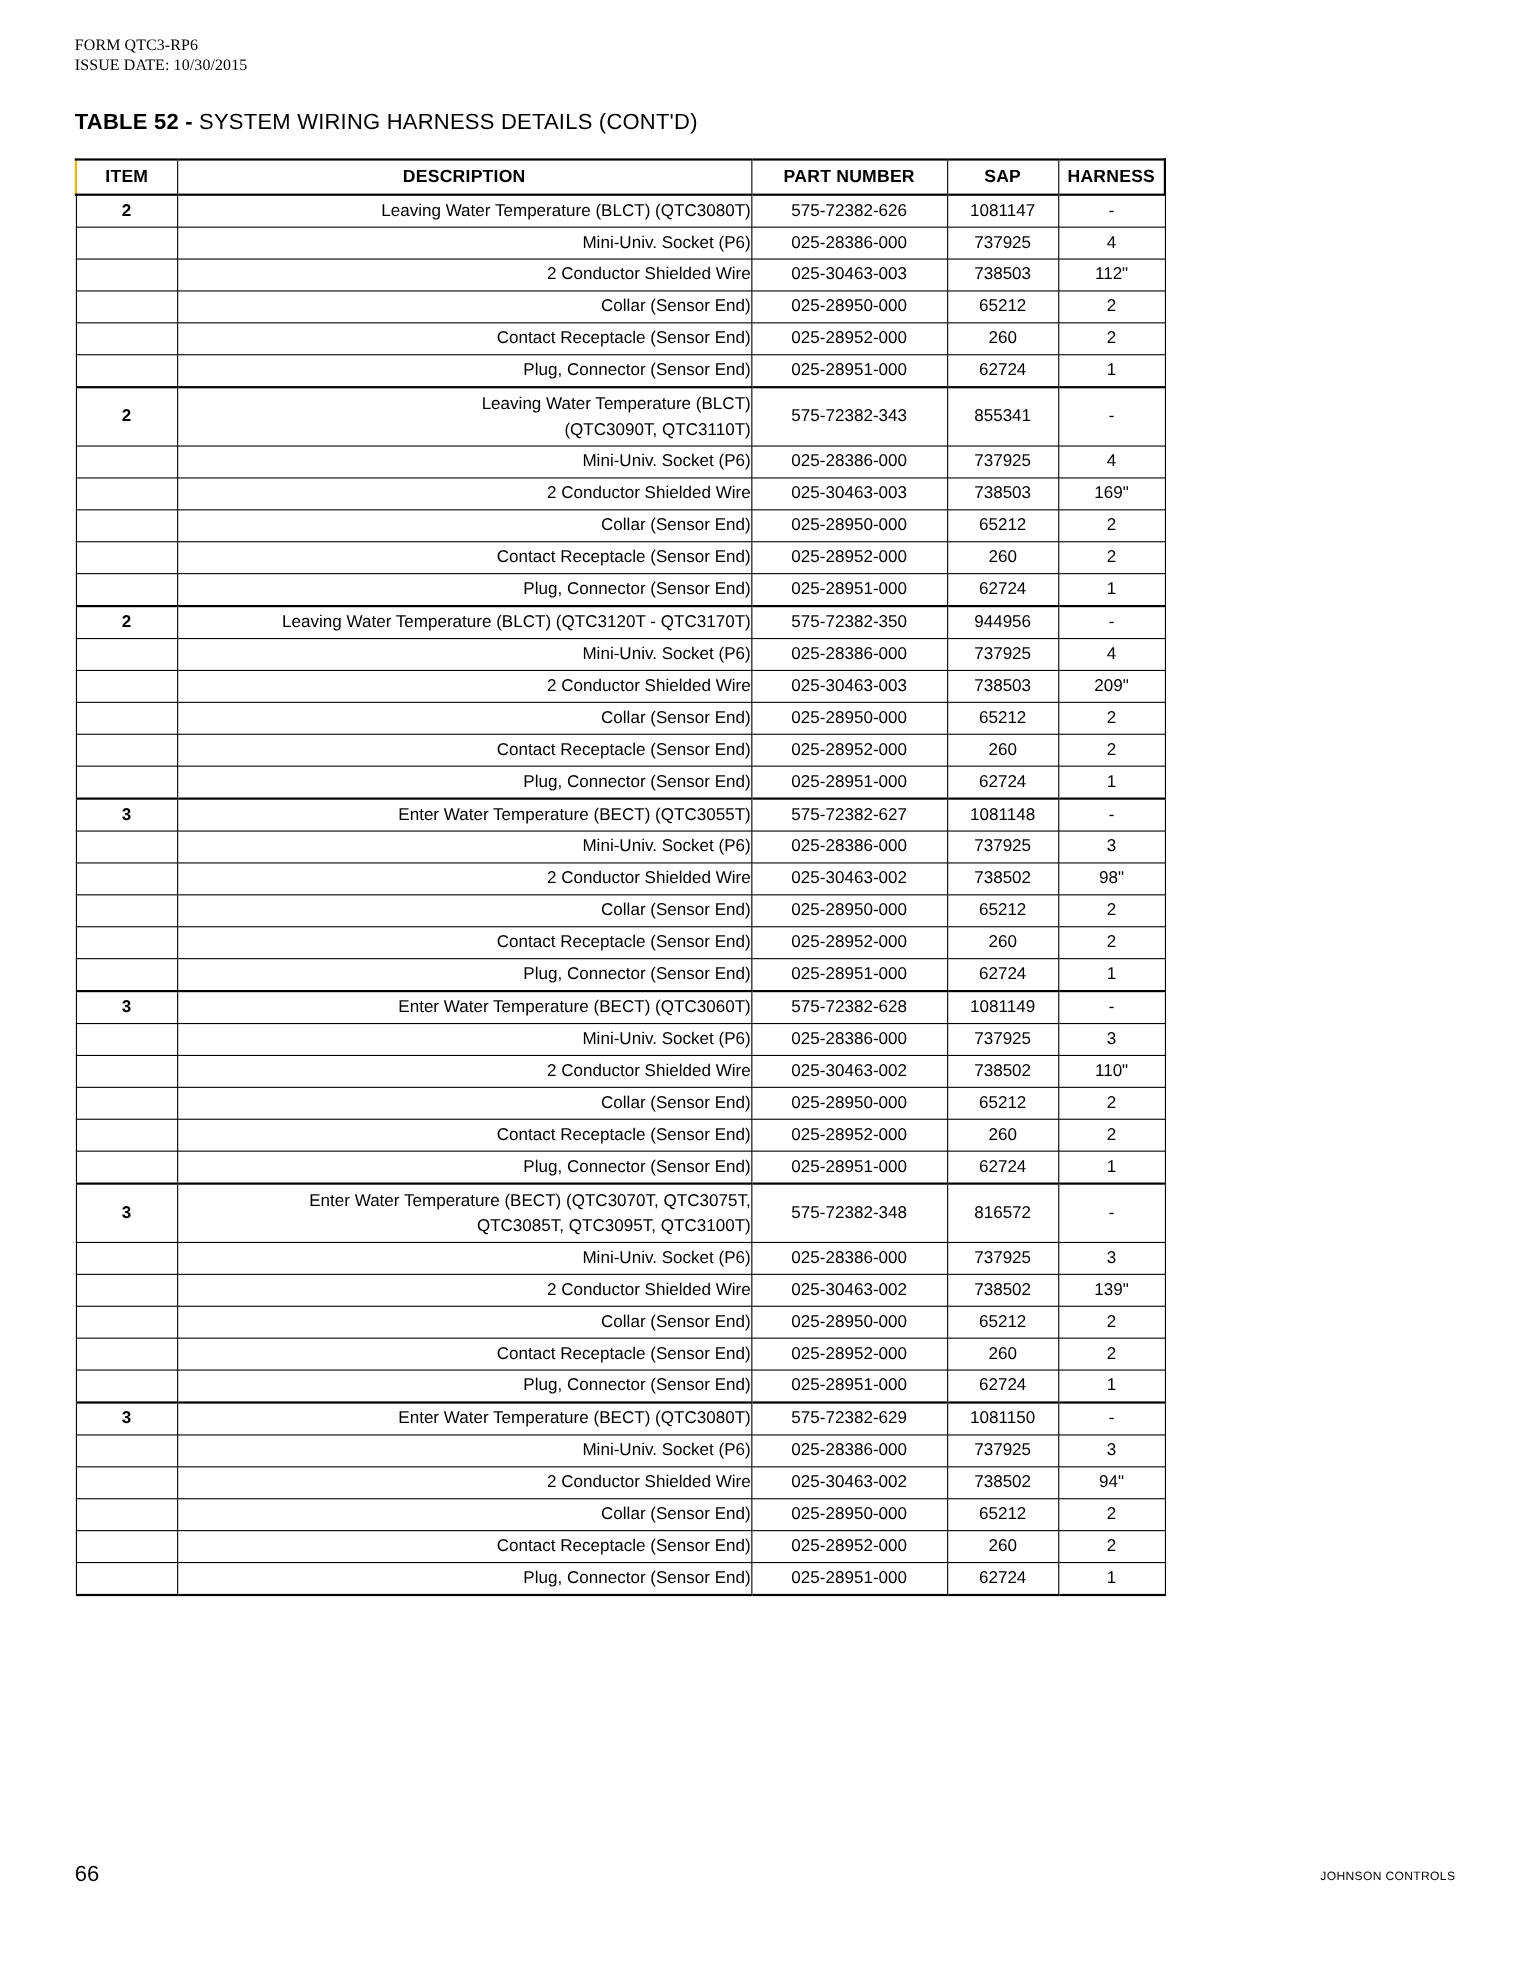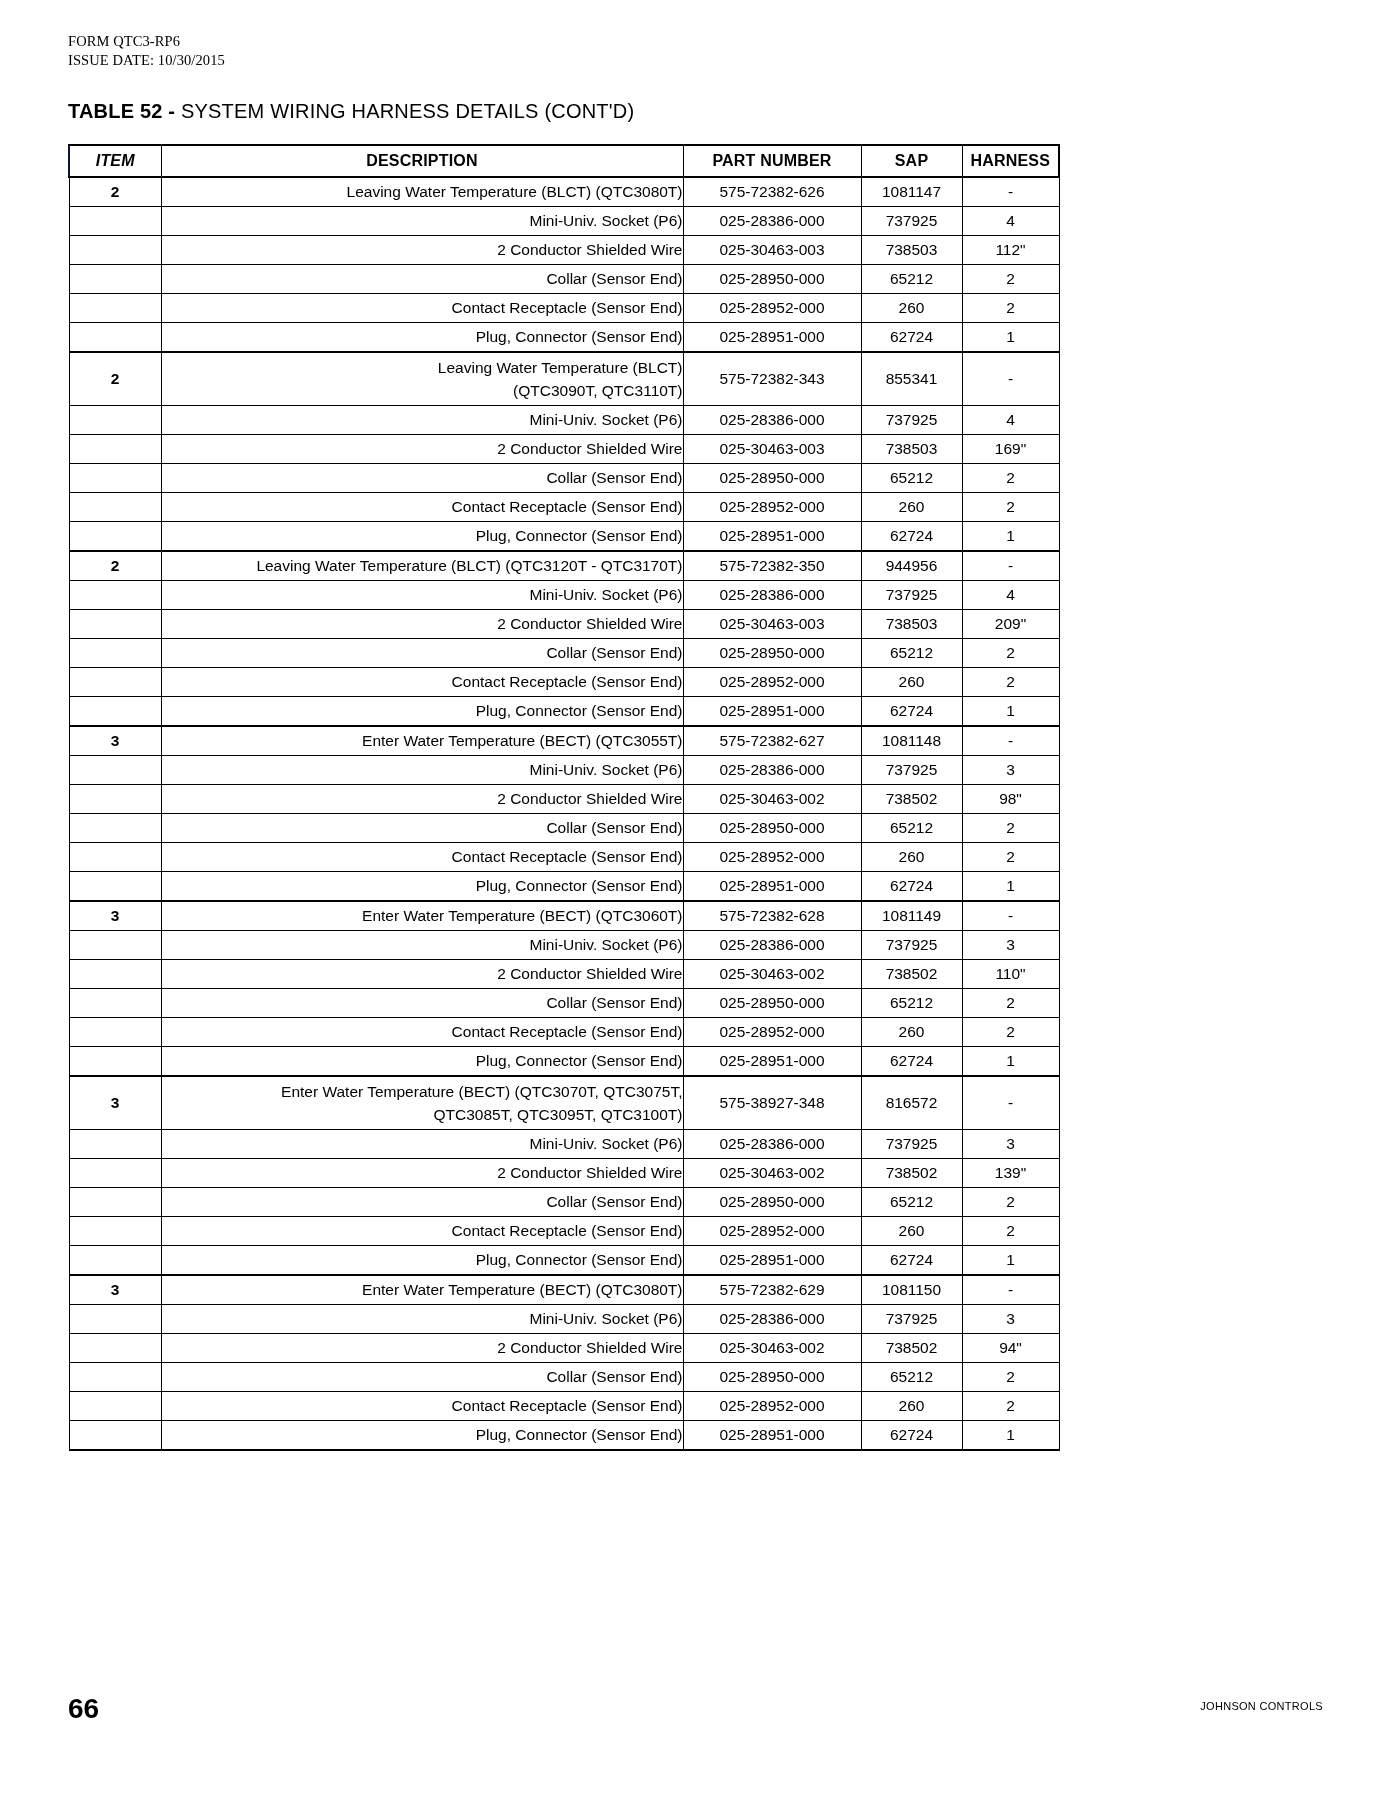--- a/index.html
+++ b/index.html
@@ -73,21 +73,21 @@
   table.parts thead th {
     font-weight: bold;
     text-align: center;
     height: 30px;
     line-height: 30px;
     font-size: 16px;
     letter-spacing: 0.2px;
     border-top: 2px solid #000;
     border-bottom: 2px solid #000;
   }
-  table.parts thead th.first { border-left: 2px solid #0f172a; font-style: italic; }
+  table.parts thead th.first { border-left: 2px solid #eab308; }
   table.parts thead th.last  { border-right: 2px solid #000; }
 
   table.parts td {
     height: 28px;
   }
   td.item {
     text-align: center;
     font-weight: bold;
     border-left: 2px solid #000;
   }
@@ -108,22 +108,22 @@
   }
   tr.tall td { height: 52px; }
   td.desc .two-line { line-height: 23px; white-space: pre-line; }
   tr.last-row td { border-bottom: 2px solid #000; }
 
   
   .footer-page {
     position: absolute;
     left: 68px;
     top: 1693px;
-    font-size: 28px;
-    font-weight: bold;
+    font-size: 20px;
+    font-weight: normal;
   }
   .footer-brand {
     position: absolute;
     right: 68px;
     top: 1700px;
     font-size: 11px;
     letter-spacing: 0.3px;
   }
 </style>
 </head>
@@ -365,21 +365,21 @@
             <td class="item"></td>
             <td class="desc">Plug, Connector (Sensor End)</td>
             <td class="part">025-28951-000</td>
             <td class="sap">62724</td>
             <td class="qty">1</td>
           </tr>
           <tr class=" tall">
             <td class="item group-start">3</td>
             <td class="desc group-start"><span class="two-line">Enter Water Temperature (BECT) (QTC3070T, QTC3075T,
 QTC3085T, QTC3095T, QTC3100T)</span></td>
-            <td class="part group-start">575-38927-348</td>
+            <td class="part group-start">575-72382-348</td>
             <td class="sap group-start">816572</td>
             <td class="qty group-start">-</td>
           </tr>
           <tr>
             <td class="item"></td>
             <td class="desc">Mini-Univ. Socket (P6)</td>
             <td class="part">025-28386-000</td>
             <td class="sap">737925</td>
             <td class="qty">3</td>
           </tr>

